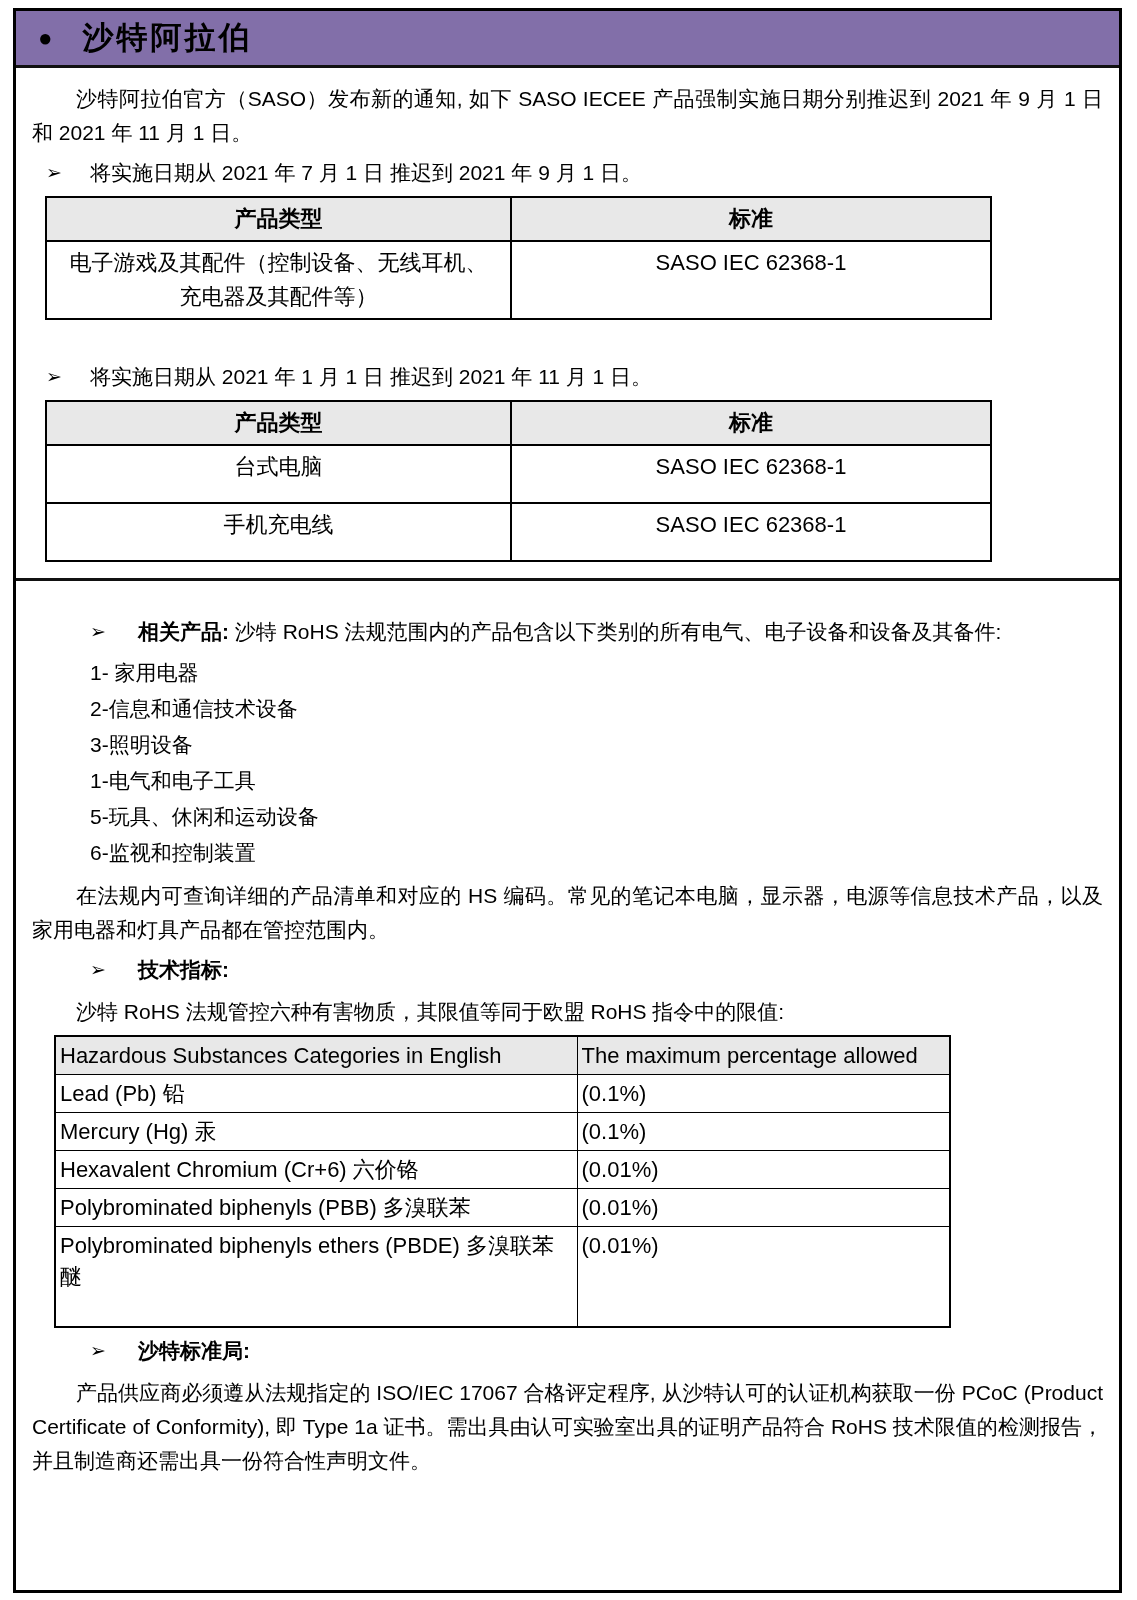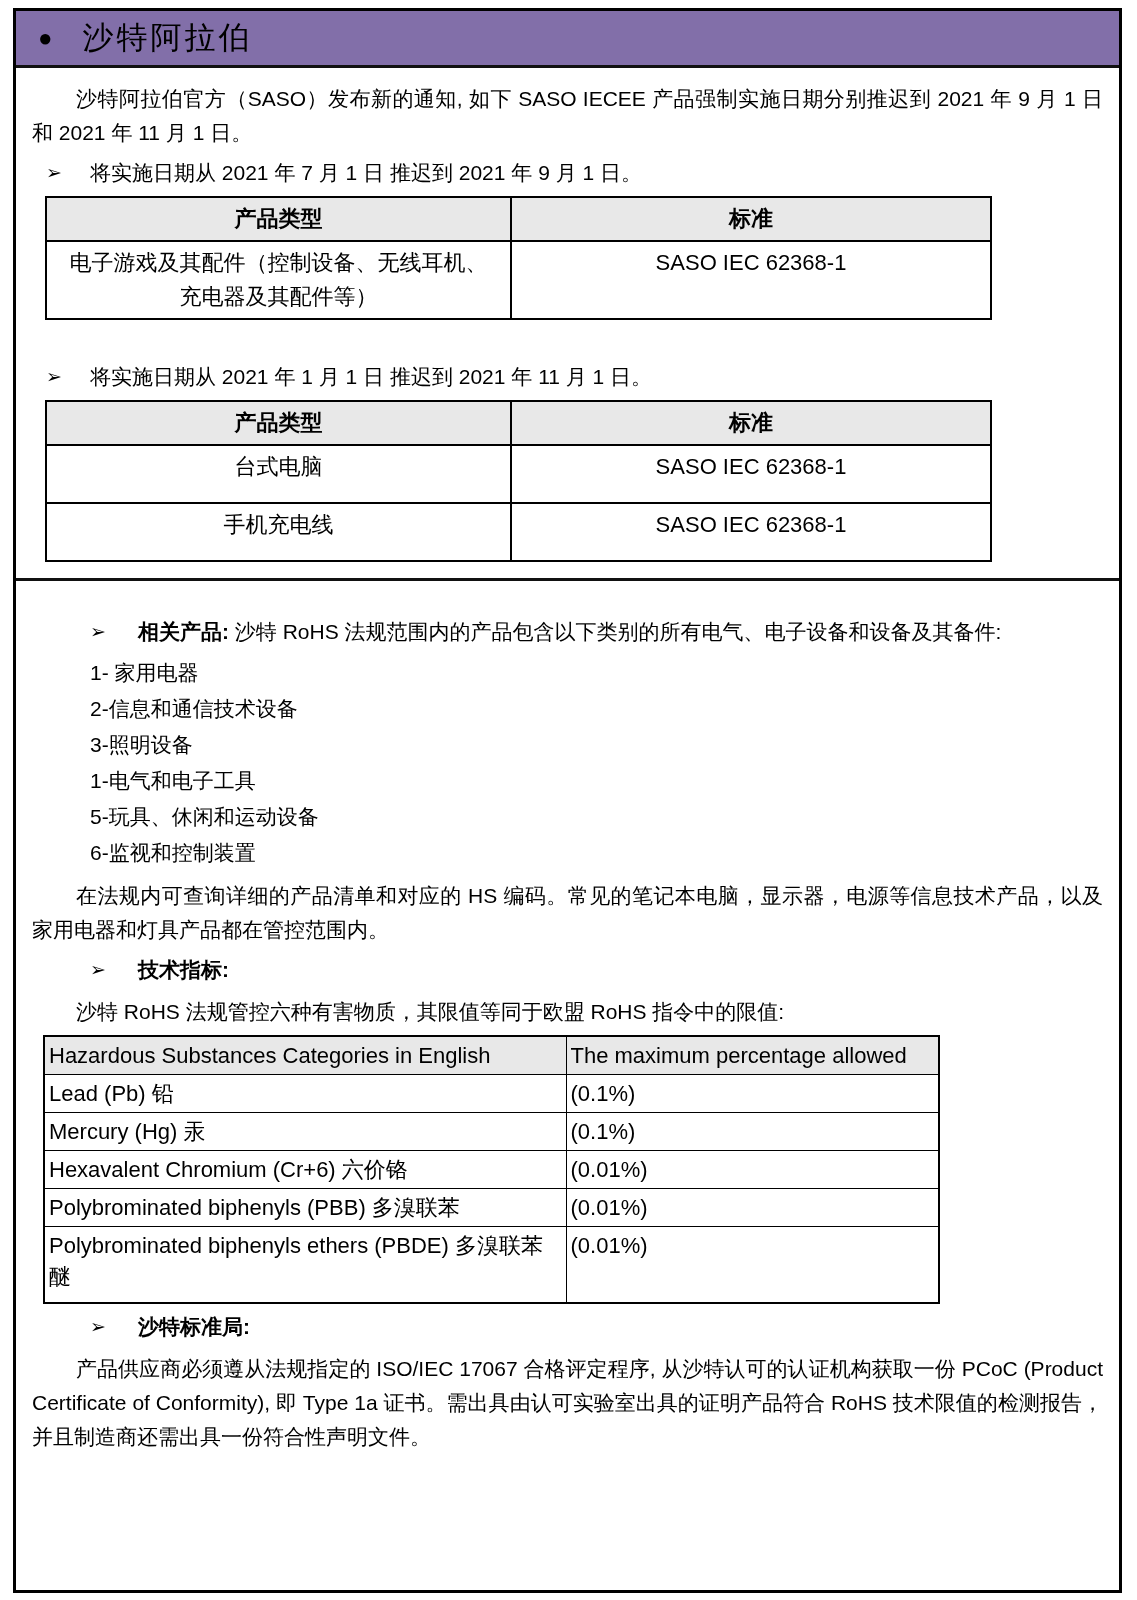--- a/index.html
+++ b/index.html
@@ -29,21 +29,21 @@
     padding-left: 22px;
     box-sizing: border-box;
   }
   .banner .dot {
     font-size: 24px;
     line-height: 1;
     margin-right: 30px;
   }
   .banner .title {
     font-size: 31px;
-    font-weight: normal;
+    font-weight: bold;
     letter-spacing: 3px;
   }
   
   .sec {
     padding: 6px 16px 10px 16px;
     font-size: 21px;
     line-height: 34px;
   }
   .sec1 { border-bottom: 3px solid #111; }
   .sec2 { padding-top: 28px; }
@@ -98,38 +98,38 @@
     height: 40px;
   }
   table.product td { height: 58px; }
   .gap { height: 28px; }
 
   
   table.rohs {
     border-collapse: collapse;
     table-layout: fixed;
     width: 895px;
-    margin: 6px 0 4px 11px;
+    margin: 6px 0 4px 22px;
     border: 2px solid #000;
   }
   table.rohs col.c1 { width: 522px; }
   table.rohs col.c2 { width: 373px; }
   table.rohs th, table.rohs td {
     border: 1px solid #000;
     padding: 3px 2px 3px 4px;
     text-align: left;
     font-size: 22px;
     line-height: 31px;
     vertical-align: top;
     font-weight: normal;
     box-sizing: border-box;
   }
   table.rohs th { background: #E8E8E8; height: 38px; }
   table.rohs td { height: 37px; }
-  table.rohs tr.tall td { height: 76px; }
+  table.rohs tr.tall td { height: 100px; }
 </style>
 </head>
 <body>
 
 <div class="page">
 
   <div class="banner">
     <span class="dot">●</span>
     <span class="title">沙特阿拉伯</span>
   </div>

